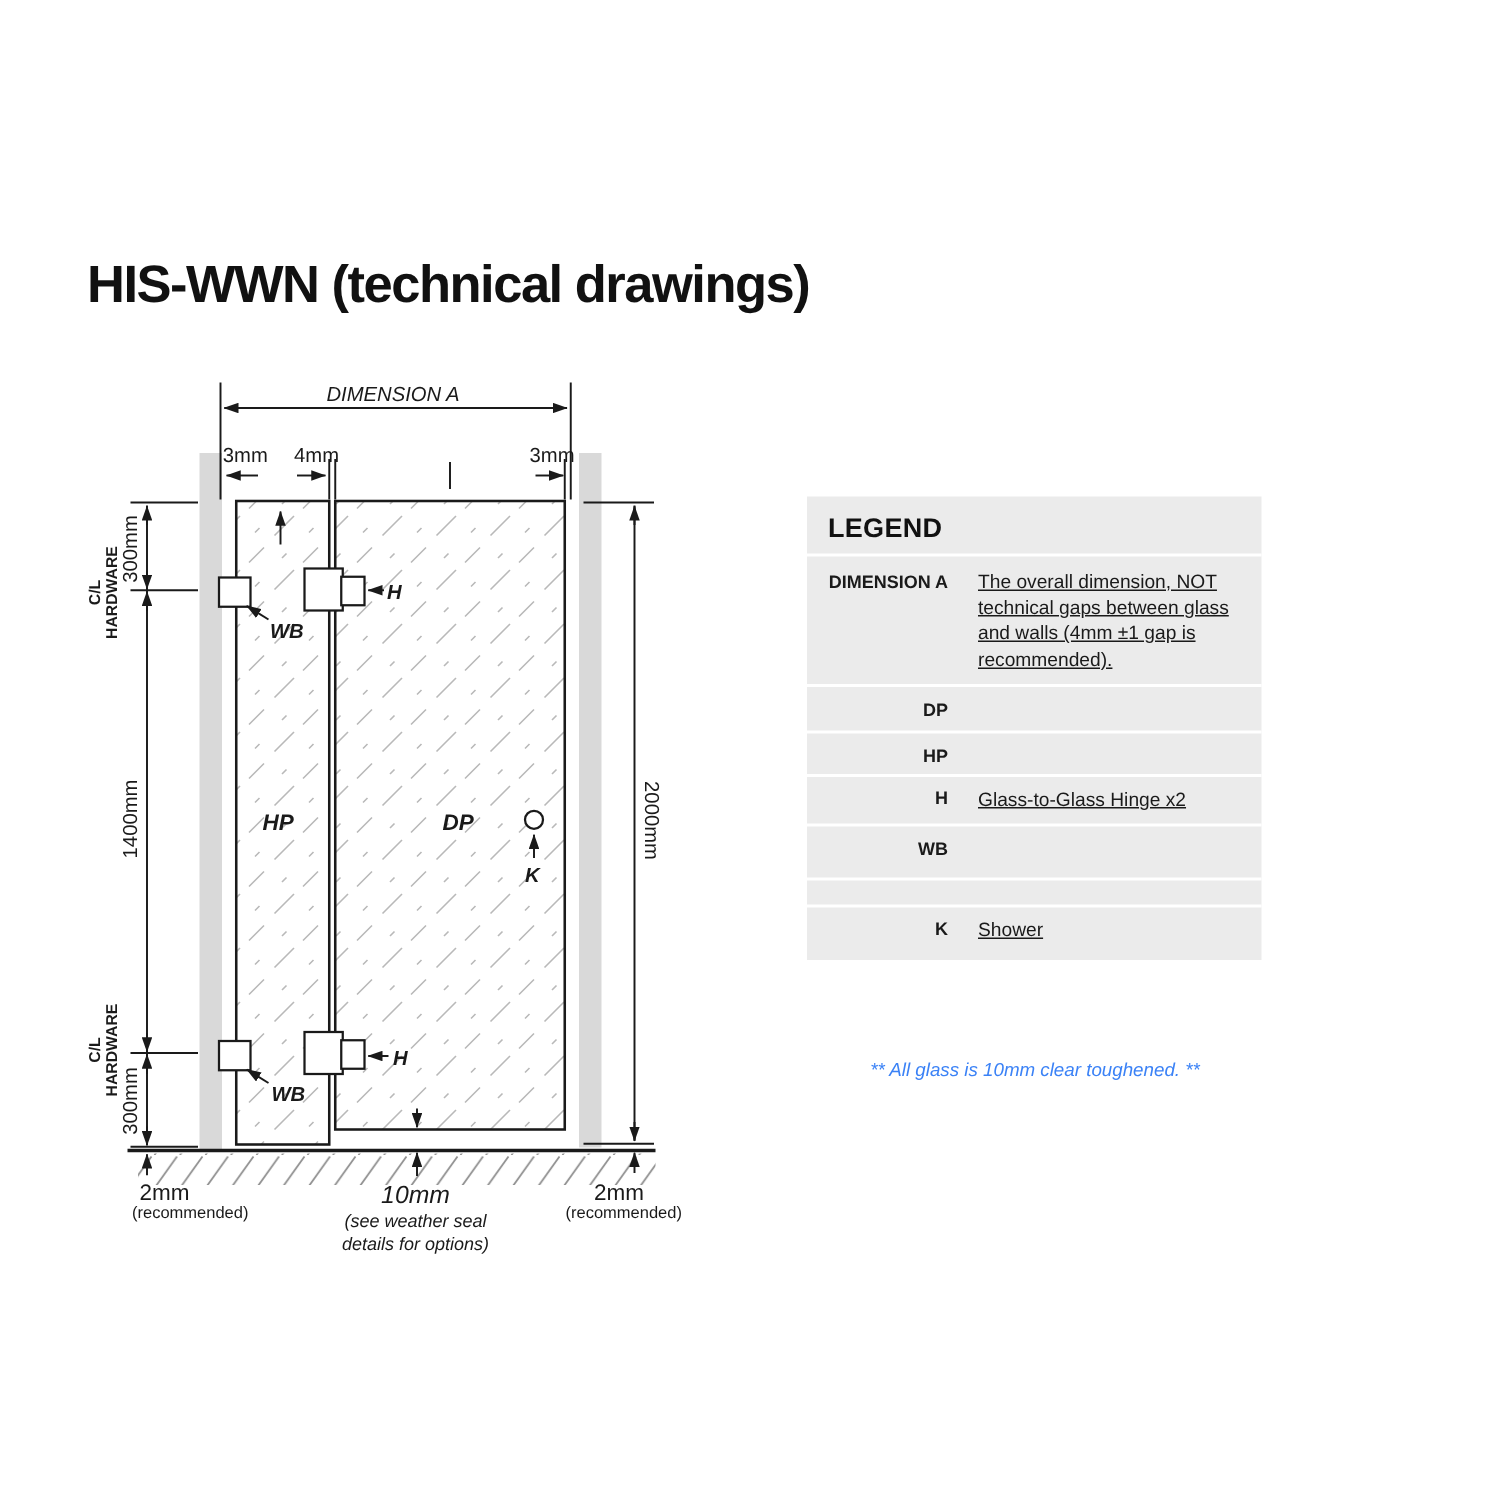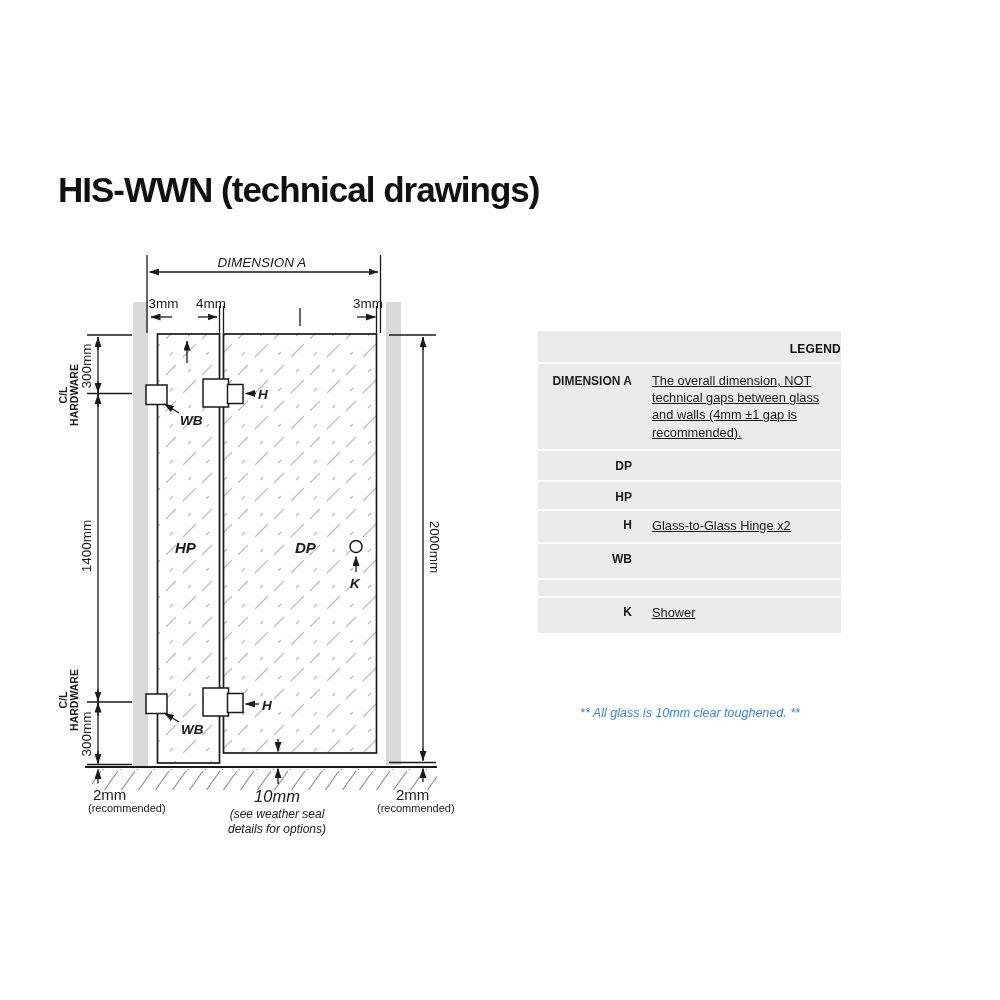--- a/index.html
+++ b/index.html
@@ -22,21 +22,21 @@
   .t-panel{font-size:15px;font-weight:700;font-style:italic;}
   .t-hw{font-size:13.5px;font-weight:700;font-style:italic;}
   .t-cl{font-size:10.5px;font-weight:700;}
   .t-10mm{font-size:16.5px;font-style:italic;}
   .t-note{font-size:12px;font-style:italic;}
   
   .legend{
     position:absolute;left:538px;top:331px;width:303px;background:#ebebeb;
   }
   .legend-header{
-    padding:11px 0 6px 14px;font-size:12px;font-weight:700;letter-spacing:.2px;color:#111;text-align:right;
+    padding:11px 0 6px 14px;font-size:18px;font-weight:700;letter-spacing:.2px;color:#111;
   }
   .legend-row{
     display:flex;align-items:flex-start;border-top:2px solid #fff;
   }
   .legend-key{
     width:94px;text-align:right;font-weight:700;font-size:12px;
     padding-top:1.5px;flex:0 0 auto;white-space:nowrap;
   }
   .legend-desc{
     margin-left:20px;font-size:12.8px;line-height:17.2px;flex:0 0 auto;text-decoration:underline;

